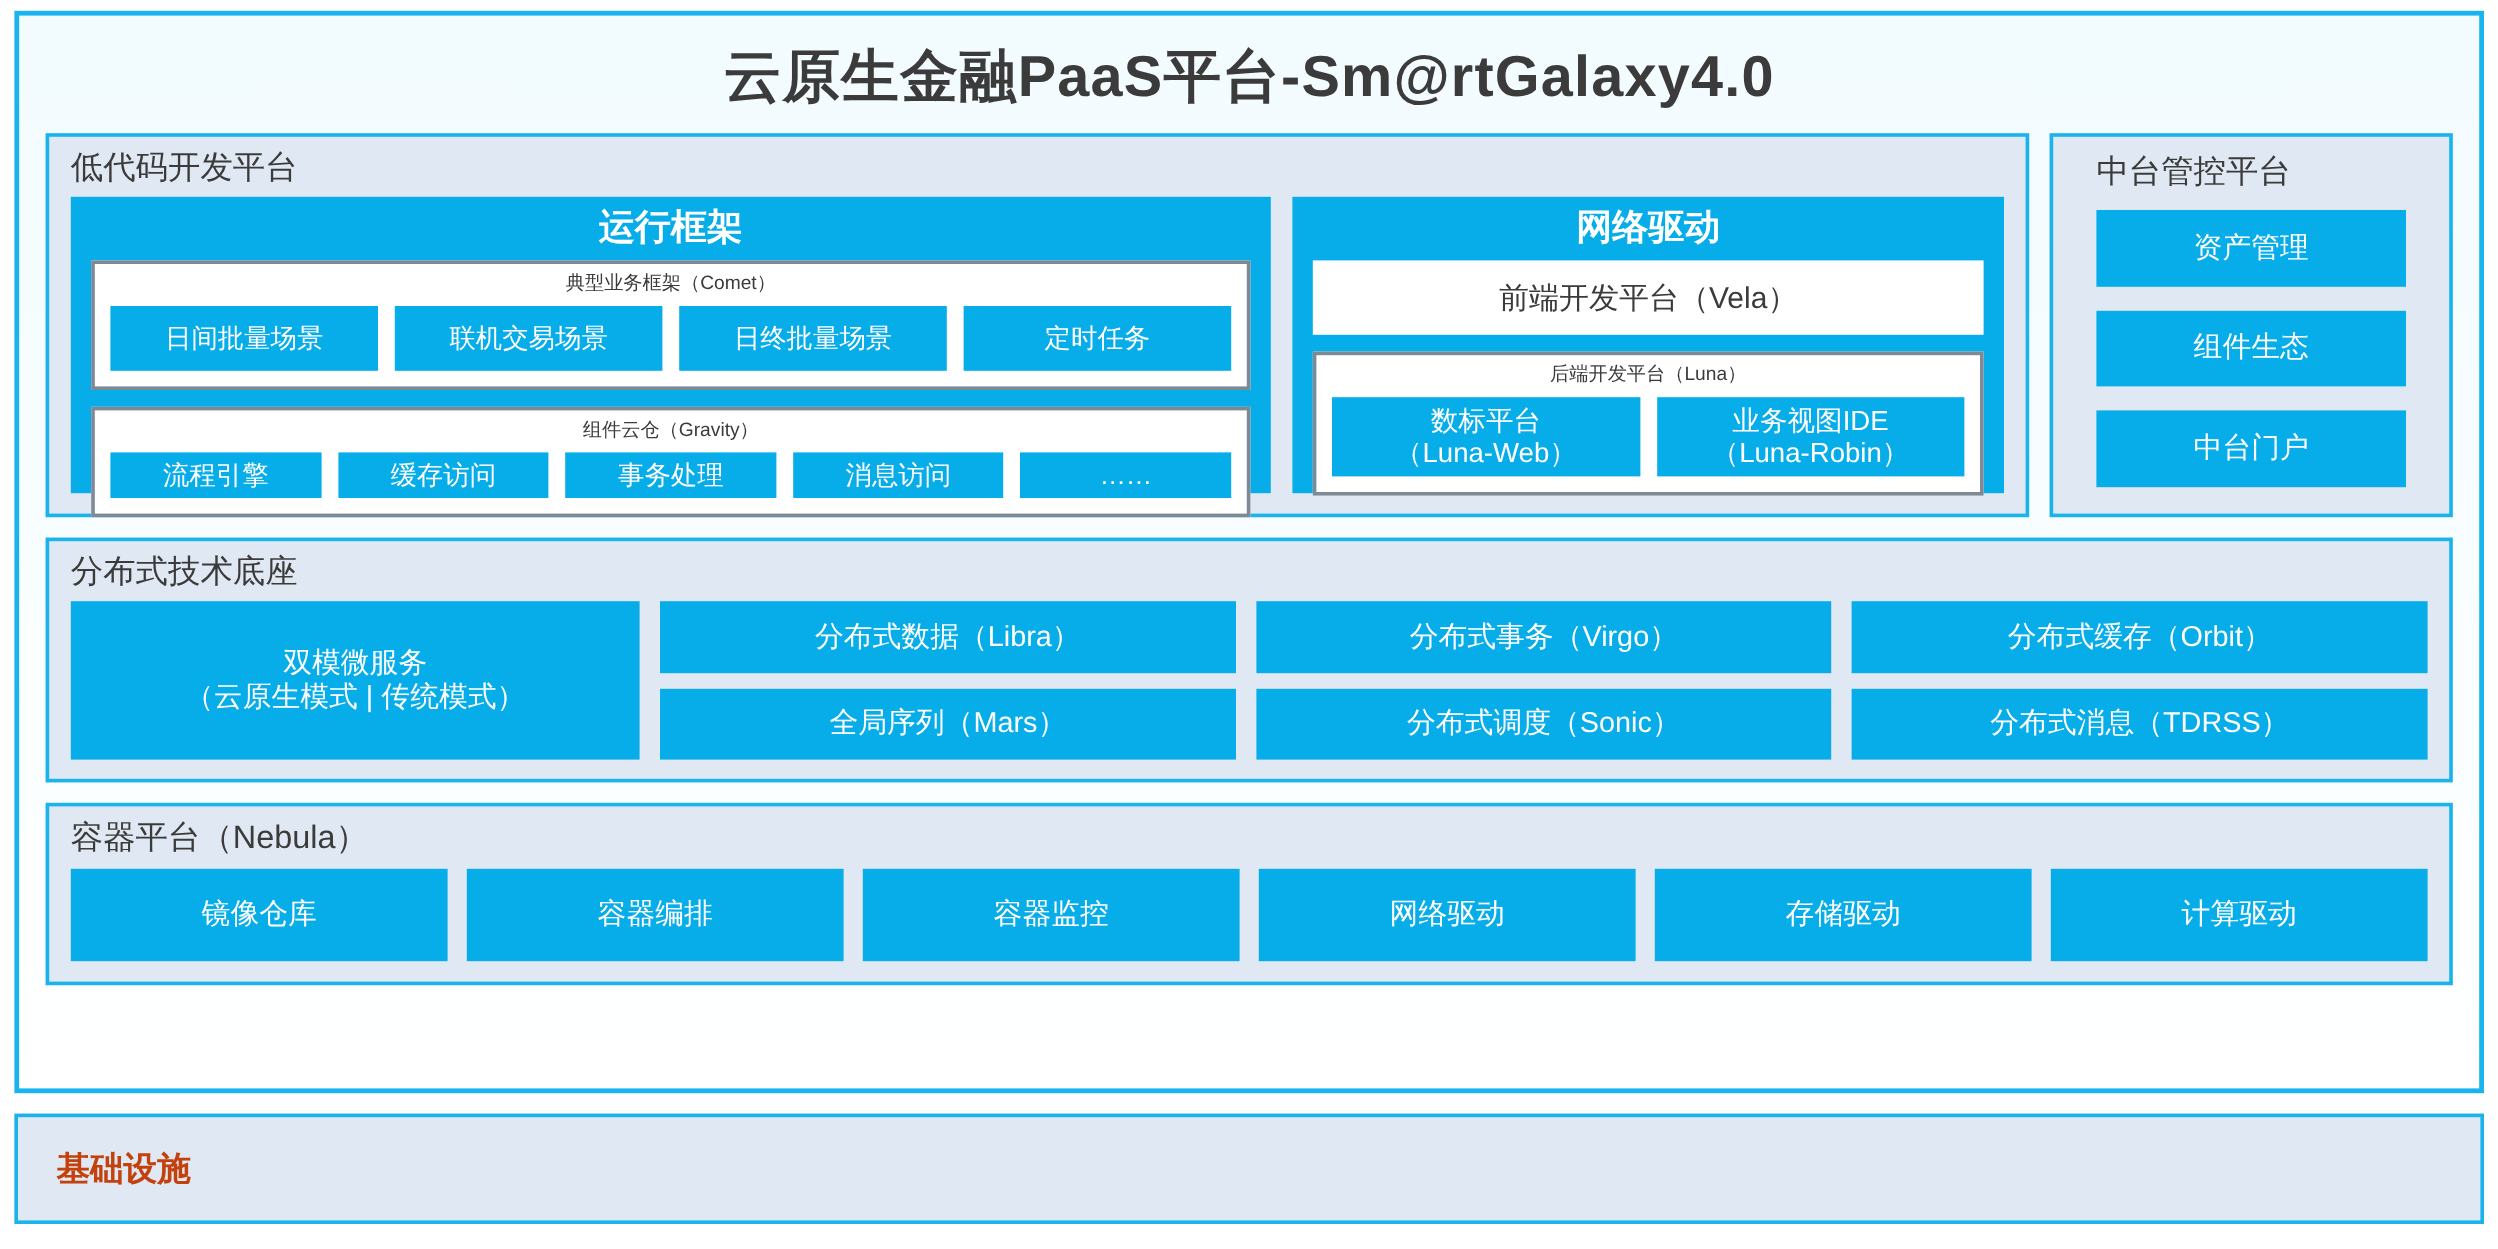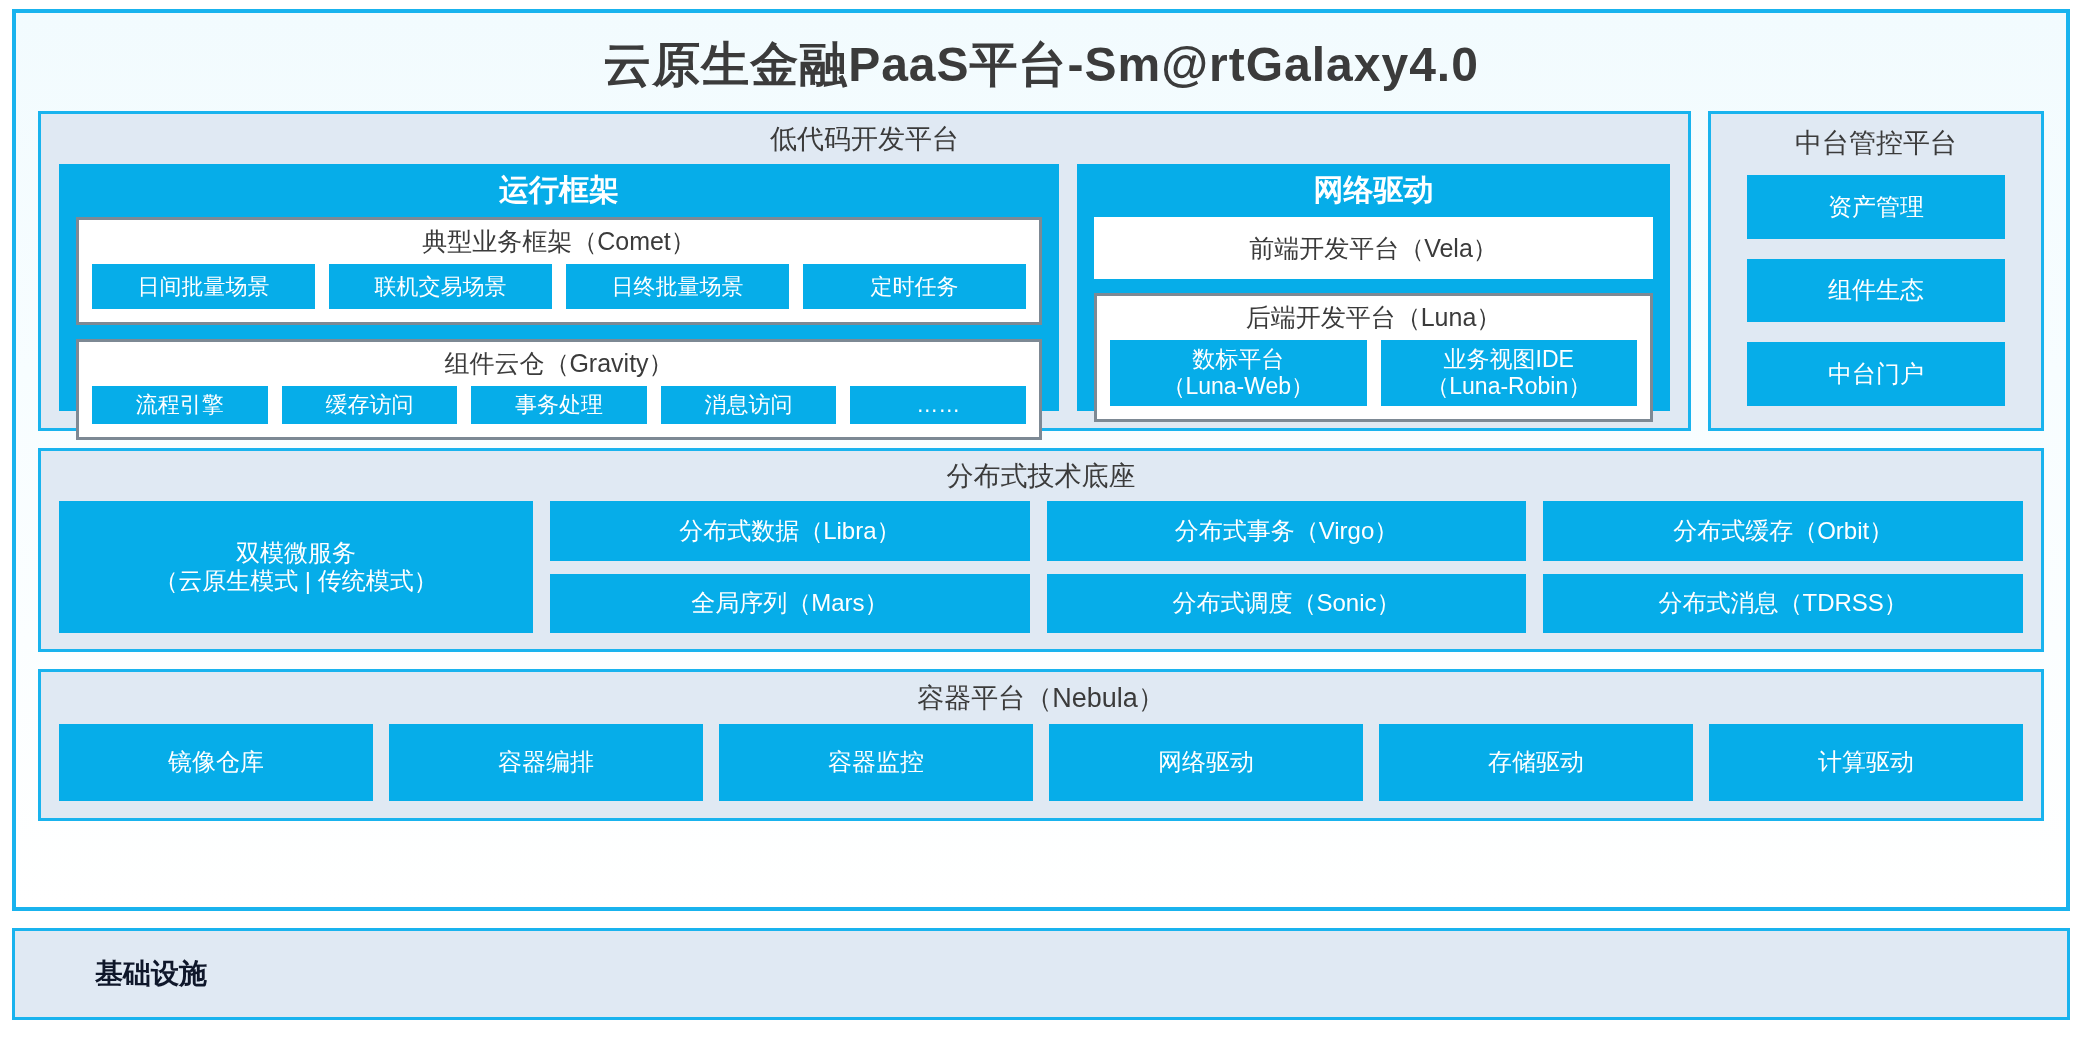--- a/index.html
+++ b/index.html
@@ -60,21 +60,21 @@
 
   .panel {
     border: 3px solid #19b3ee;
     background: #e0e9f3;
     box-sizing: border-box;
     display: flex;
     flex-direction: column;
   }
 
   .panel-title {
-    text-align: center;
+    text-align: left;
     font-size: 27px;
     color: #3b3b3b;
     padding: 12px 0 11px 0;
     line-height: 1.0;
   }
 
   
   .lowcode {
     flex: 1 1 auto;
     padding: 0 18px 17px 18px;
@@ -109,21 +109,21 @@
     background: #ffffff;
     border: 3px solid #7d8994;
     box-sizing: border-box;
     display: flex;
     flex-direction: column;
     padding: 0 13px 13px 13px;
   }
 
   .white-card-title {
     text-align: center;
-    font-size: 25px;
+    font-size: 16px;
     color: #3b3b3b;
     padding: 9px 0 10px 0;
     line-height: 1.0;
   }
 
   .chip-row {
     display: flex;
     gap: 14px;
     flex: 1 1 auto;
     min-height: 0;
@@ -222,25 +222,24 @@
     box-sizing: border-box;
     height: 92px;
     display: flex;
     align-items: center;
     padding: 0 30px 0 32px;
     gap: 28px;
   }
   .infra-label {
     font-size: 28px;
     font-weight: bold;
-    color: #0f172a;
+    color: #c2410c;
     flex: 0 0 auto;
     padding-right: 22px;
     white-space: nowrap;
-    margin-left: 48px;
   }
   .infra-items {
     display: flex;
     gap: 28px;
     flex: 1 1 auto;
     height: 52px;
   }
   .infra-items .chip { font-size: 24px; }
 </style>
 </head>

